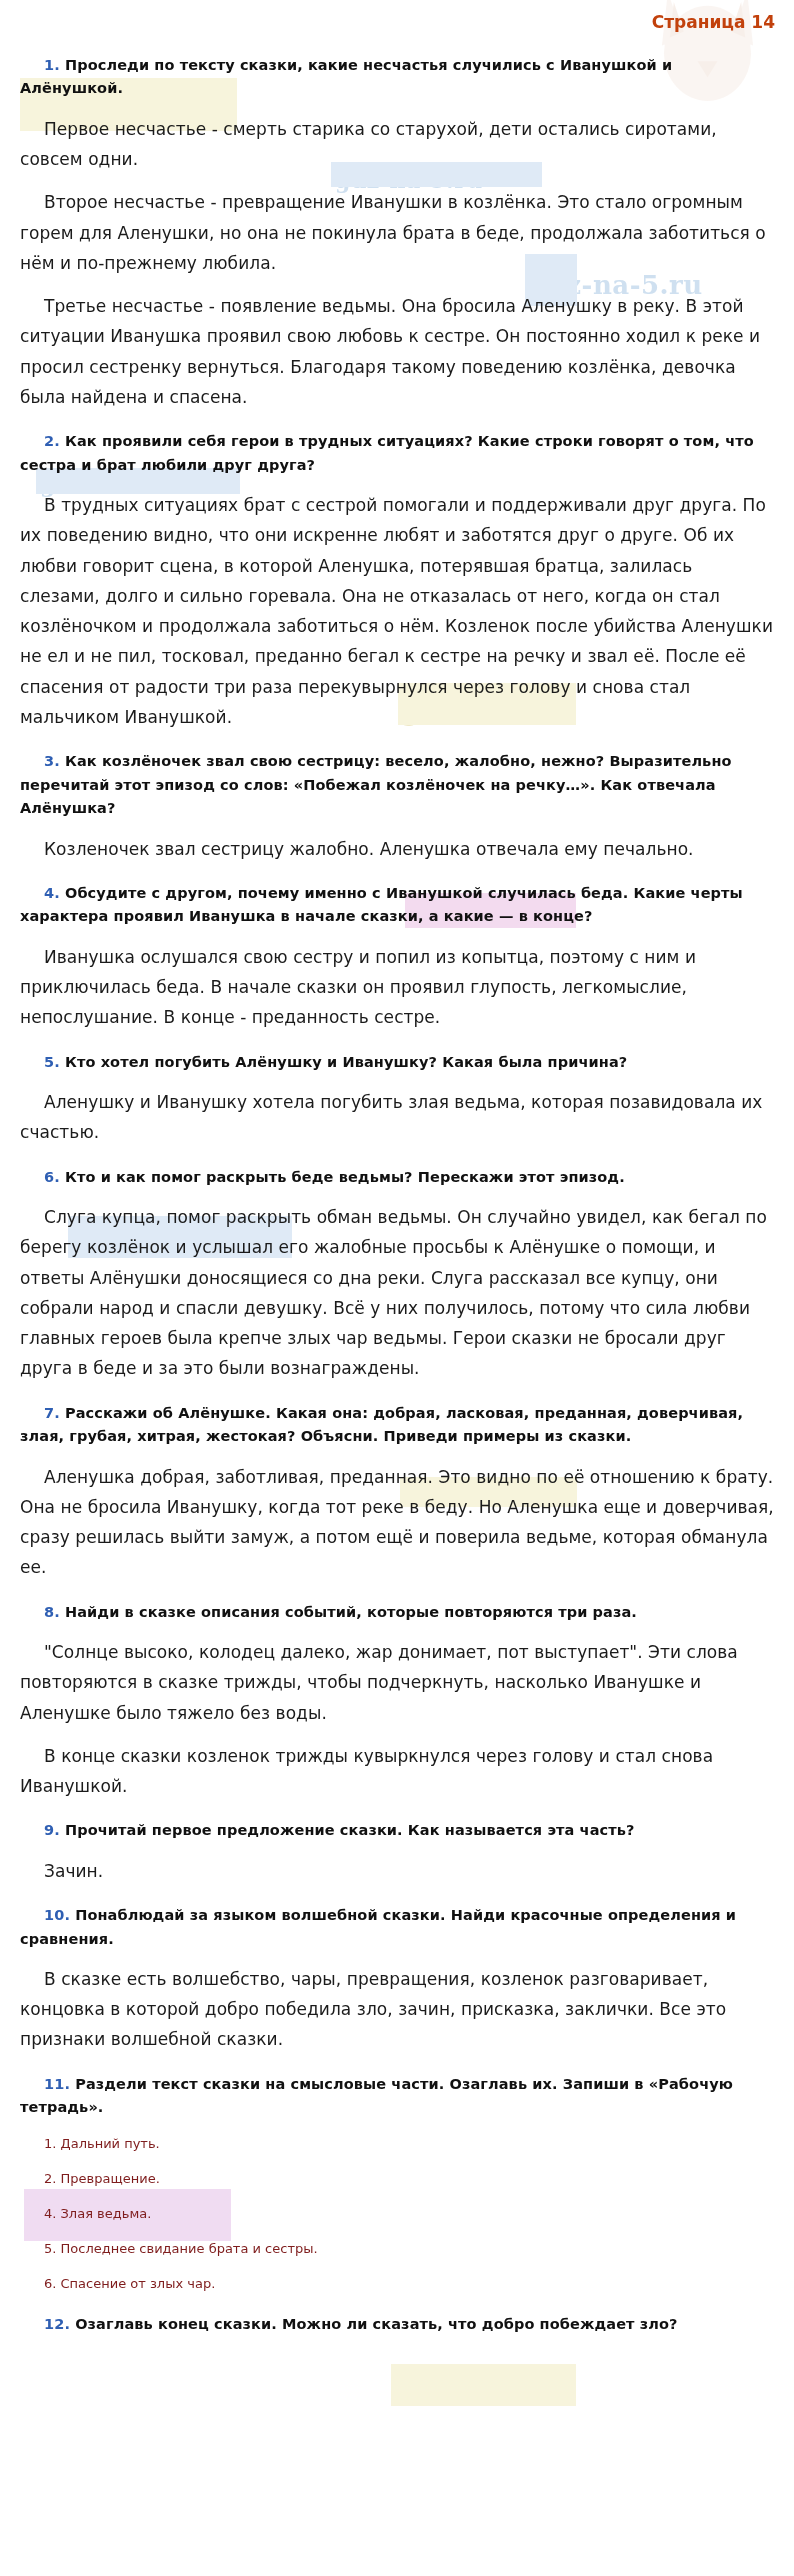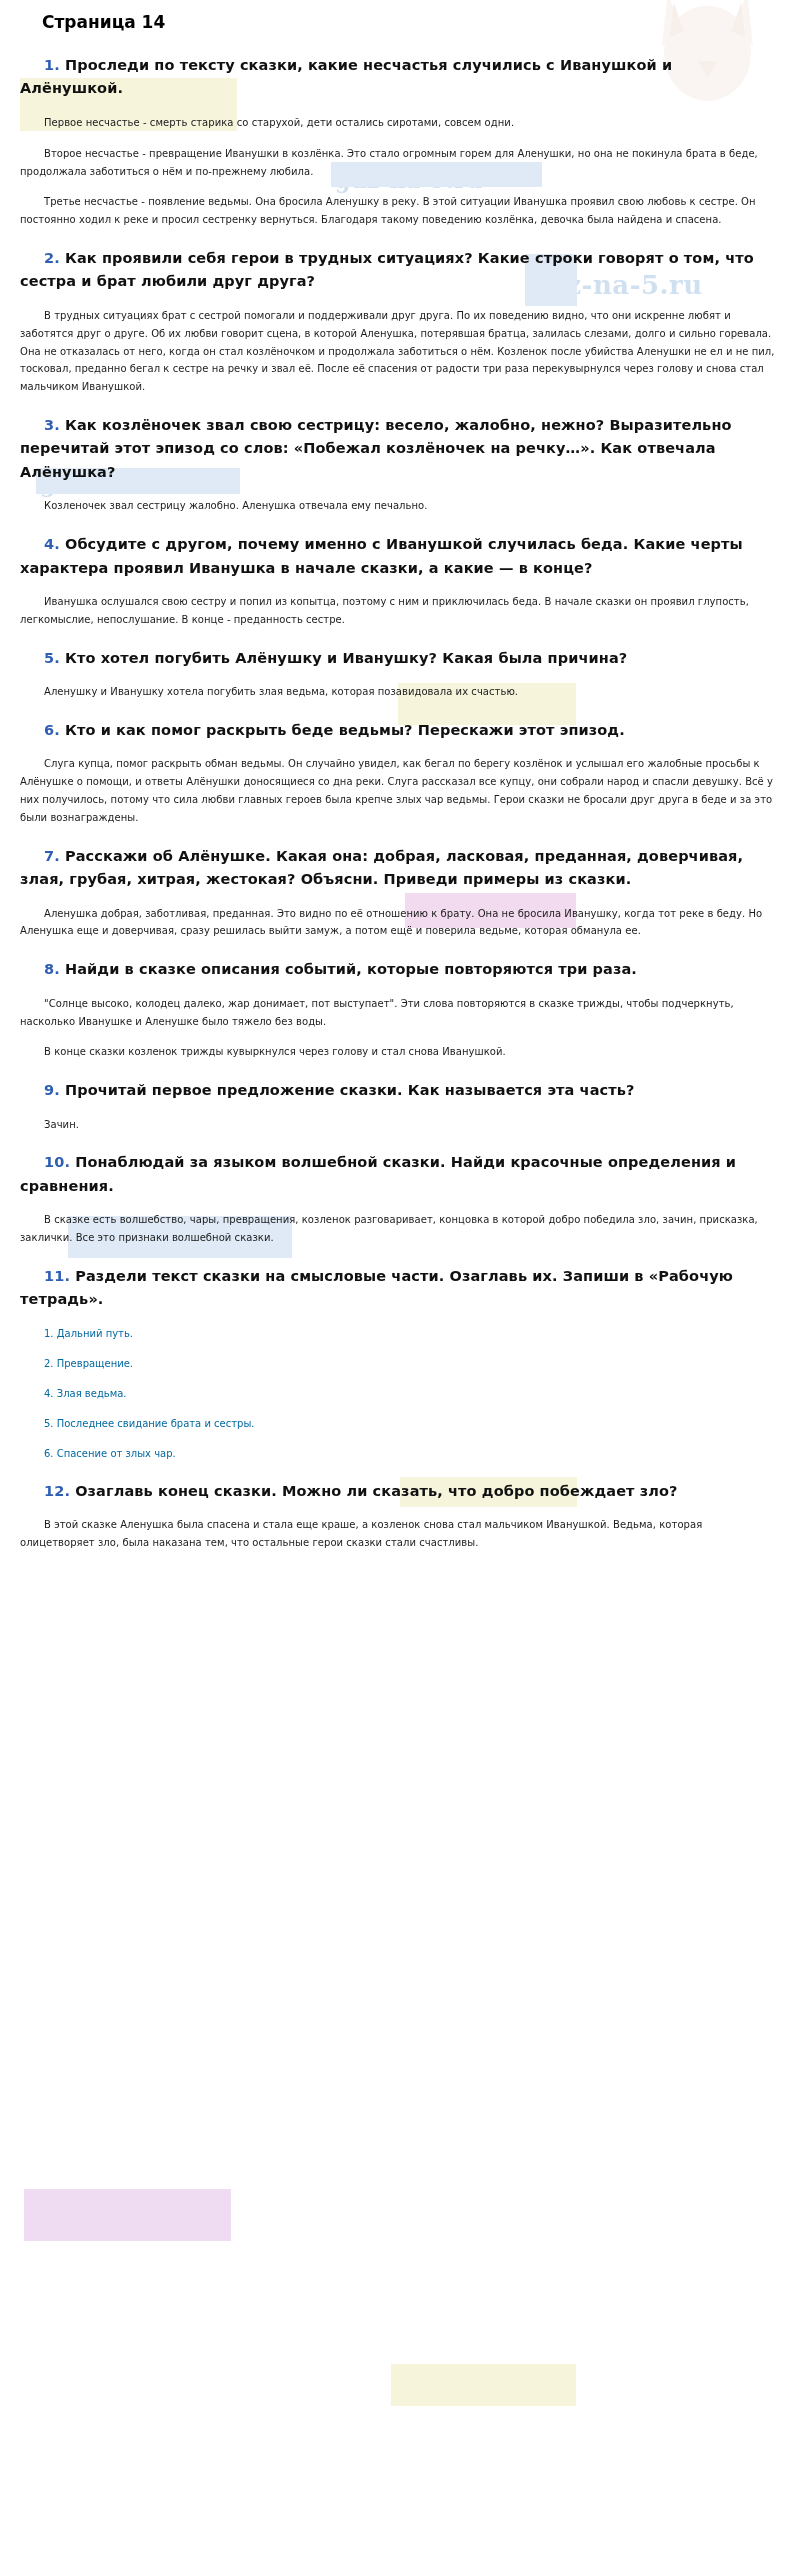--- a/index.html
+++ b/index.html
@@ -50,22 +50,23 @@
   }
 
   
   .page-title {
     position: relative;
     z-index: 3;
     margin: 0;
     padding: 12px 0 4px 22px;
     font-size: 17px;
     font-weight: 700;
-    color: #000000;
+    color: #c2410c;
     font-family: "DejaVu Sans", "Liberation Sans", sans-serif;
+    text-align: right;
   }
 
   
   .content {
     position: relative;
     z-index: 3;
     padding: 0 0 0 0;
   }
 
   .q {
@@ -77,34 +78,34 @@
     color: #111111;
     letter-spacing: 0.1px;
   }
   .q .num {
     color: #2f5fb3;
     font-weight: 700;
   }
 
   .a {
     margin: 13px 0 0 0;
-    font-size: 10px;
+    font-size: 17px;
     font-weight: 400;
     line-height: 1.78;
     text-indent: 24px;
     color: #1b1b1b;
     letter-spacing: 0.05px;
   }
 
   .li {
     margin: 13px 0 0 0;
-    font-size: 10px;
+    font-size: 13px;
     line-height: 1.7;
     text-indent: 24px;
-    color: #0369a1;
+    color: #7f1d1d;
   }
 
   
   .hl {
     position: absolute;
     z-index: 2;
     pointer-events: none;
   }
   .hl-yellow { background: #f7f4dc; }
   .hl-blue   { background: #dfeaf6; }
@@ -193,17 +194,16 @@
     <p class="a">В сказке есть волшебство, чары, превращения, козленок разговаривает, концовка в которой добро победила зло, зачин, присказка, заклички. Все это признаки волшебной сказки.</p>
 
     <p class="q"><span class="num">11.</span> <span>Раздели текст сказки на смысловые части. Озаглавь их. Запиши в «Рабочую тетрадь».</span></p>
     <p class="li">1. Дальний путь.</p>
     <p class="li">2. Превращение.</p>
     <p class="li">4. Злая ведьма.</p>
     <p class="li">5. Последнее свидание брата и сестры.</p>
     <p class="li">6. Спасение от злых чар.</p>
 
     <p class="q"><span class="num">12.</span> <span>Озаглавь конец сказки. Можно ли сказать, что добро побеждает зло?</span></p>
-    <p class="a">В этой сказке Аленушка была спасена и стала еще краше, а козленок снова стал мальчиком Иванушкой. Ведьма, которая олицетворяет зло, была наказана тем, что остальные герои сказки стали счастливы.</p>
 
   </div>
 </div>
 
 
 </body></html>

